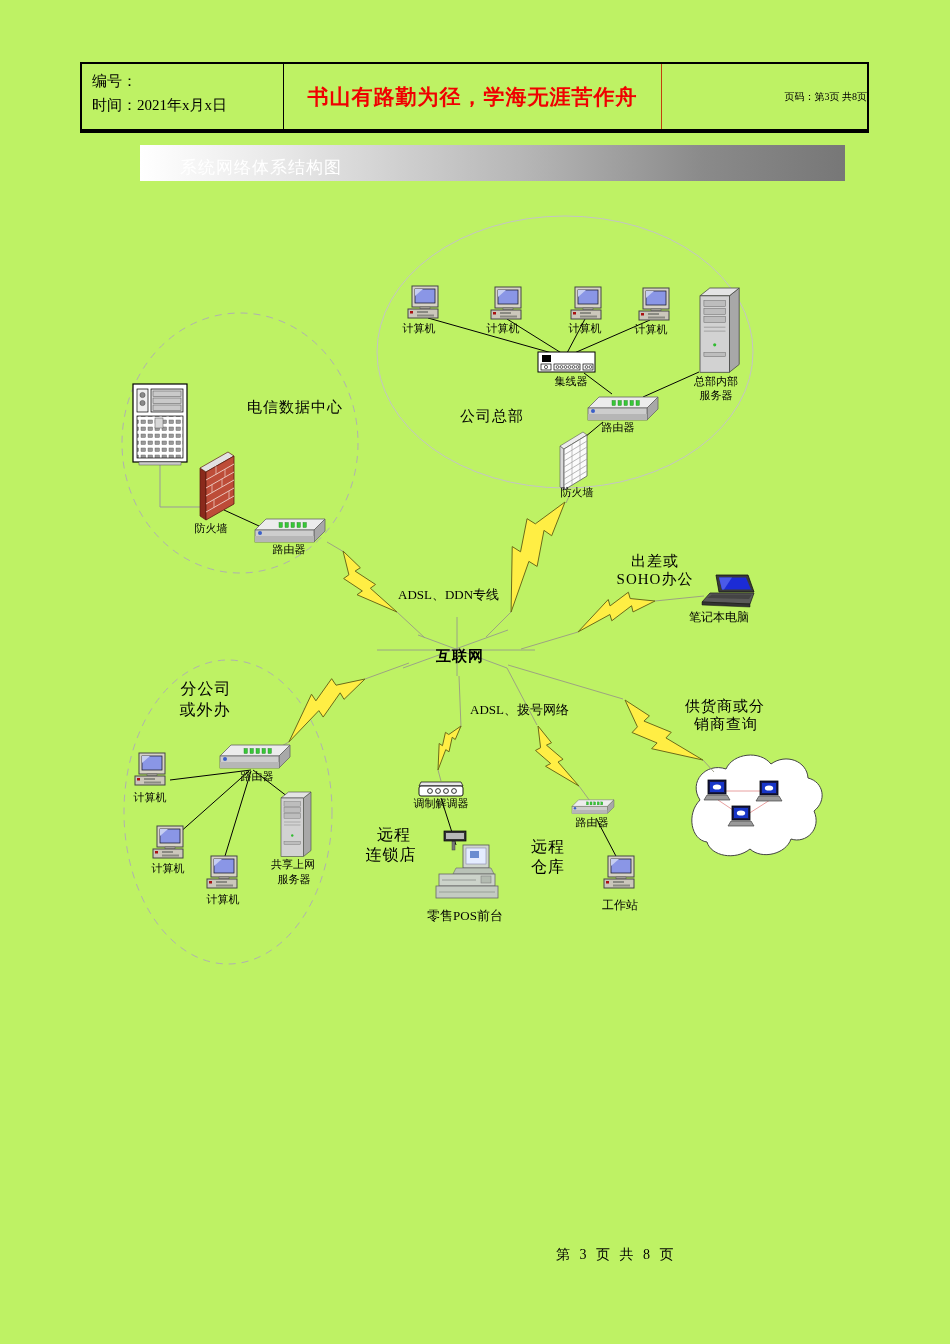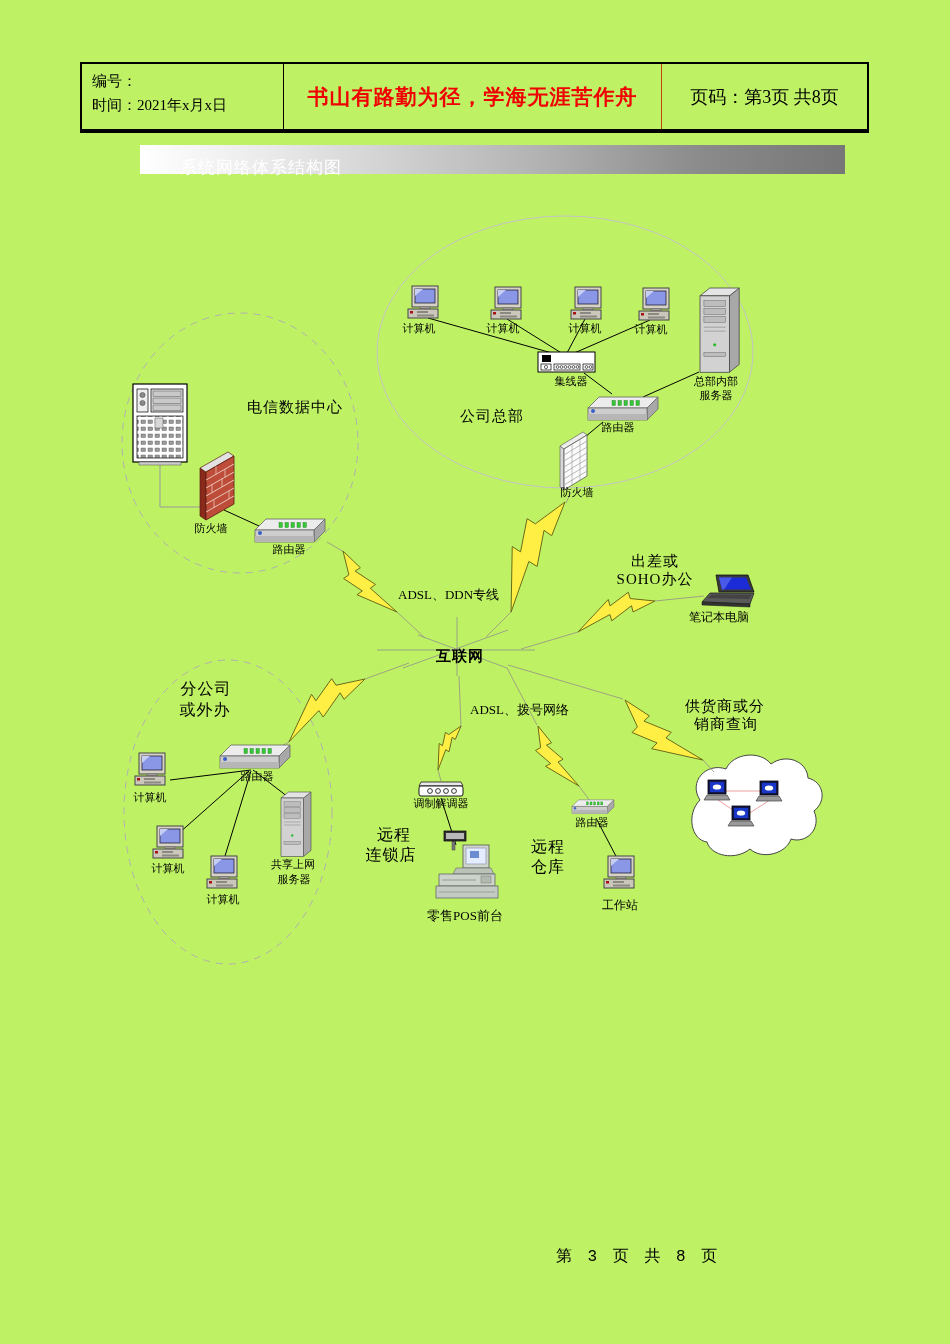--- a/index.html
+++ b/index.html
@@ -5,36 +5,36 @@
   html,body{margin:0;padding:0;background:#fff;}
   .page{position:relative;width:950px;height:1344px;background:#bef264;overflow:hidden;
         font-family:"Liberation Serif","DejaVu Serif",serif;color:#000;}
   
   .hdr{position:absolute;left:80px;top:62px;width:789px;height:71px;box-sizing:border-box;
        border:2px solid #000;border-bottom-width:4px;display:flex;}
   .hdr .c1{width:201px;box-sizing:border-box;padding:5px 0 0 10px;font-size:15px;line-height:24px;}
   .hdr .c2{width:379px;box-sizing:border-box;border-left:1px solid #000;border-right:1px solid #c2410c;
            display:flex;align-items:center;justify-content:center;}
   .hdr .c2 .slogan{color:#f00000;font-weight:bold;font-size:21px;letter-spacing:1px;}
-  .hdr .c3{flex:1;display:flex;align-items:center;justify-content:center;font-size:18px;}
+  .hdr .c3{flex:1;display:flex;align-items:center;justify-content:flex-end;font-size:10px;}
   
-  .titlebar{position:absolute;left:140px;top:145px;width:705px;height:29px;
+  .titlebar{position:absolute;left:140px;top:145px;width:705px;height:36px;
             background:linear-gradient(to right,#ffffff 0%,#e8e8e8 20%,#b5b5b5 55%,#8a8a8a 80%,#777777 100%);}
   .titlebar span{position:absolute;left:40px;top:11px;font-size:17px;color:#ffffff;letter-spacing:1px;}
   
   .diagram{position:absolute;left:0;top:195px;width:950px;height:790px;}
   svg text{font-family:"Liberation Serif","DejaVu Serif",serif;fill:#000;}
   .lbl{font-size:11px;}
   .lbl12{font-size:12px;}
   .lbl13{font-size:13px;}
   .ttl{font-size:15px;letter-spacing:1px;}
   .ttl16{font-size:16px;letter-spacing:1px;}
   .inet{font-size:15px;font-weight:bold;letter-spacing:1px;}
   
-  .footer{position:absolute;left:556px;top:1246px;font-size:16px;letter-spacing:3px;font-family:Liberation Mono, monospace;}
+  .footer{position:absolute;left:556px;top:1246px;font-size:14px;letter-spacing:3px;}
 </style>
 </head>
 <body>
 
 <div class="page">
 
   <div class="hdr">
     <div class="c1">
       <div>编号：</div>
       <div>时间：2021年x月x日</div>

